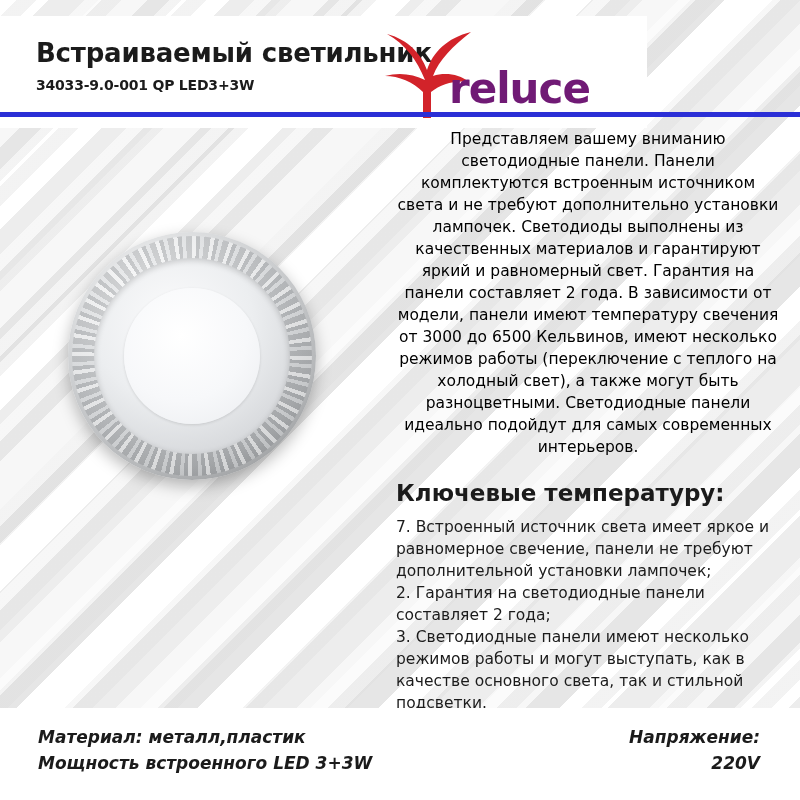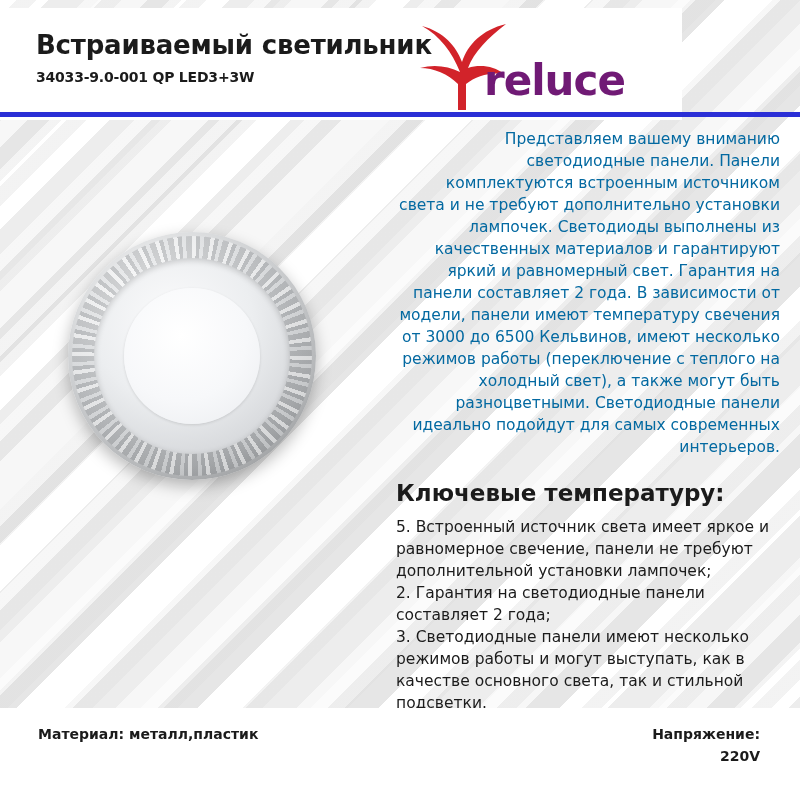--- a/index.html
+++ b/index.html
@@ -46,26 +46,25 @@
       repeating-linear-gradient(135deg,
         rgba(255,255,255,0.55) 0px, rgba(255,255,255,0.55) 12px,
         rgba(220,220,220,0.35) 12px, rgba(220,220,220,0.35) 26px,
         rgba(255,255,255,0.0) 26px, rgba(255,255,255,0.0) 60px);
   }
 
   
   .header {
     position: absolute;
     left: 0;
-    top: 8px;
+    top: 16px;
     width: 647px;
     height: 112px;
     background: #ffffff;
     z-index: 5;
-    padding-left: 35px;
   }
   .header-rule {
     position: absolute;
     left: 0;
     top: 112px;
     width: 800px;
     height: 5px;
     background: #2b2fd6;
     z-index: 6;
   }
@@ -170,23 +169,23 @@
   .desc-col {
     position: absolute;
     left: 396px;
     top: 128px;
     width: 384px;
     z-index: 3;
   }
   .desc-text {
     font-size: 15.5px;
     line-height: 1.42;
-    color: #0369a1;
-    margin: 0;
-    text-align: right;
+    color: #000000;
+    margin: 0;
+    text-align: center;
   }
   .benefits-heading {
     font-size: 23px;
     font-weight: bold;
     color: #1b1b1b;
     margin: 22px 0 8px 0;
     line-height: 1.2;
   }
   .benefit-item {
     font-size: 15.5px;
@@ -204,25 +203,26 @@
     height: 92px;
     background: #ffffff;
     z-index: 5;
   }
   .footer-left {
     position: absolute;
     left: 38px;
     top: 16px;
   }
   .footer-line {
-    font-size: 14px;
+    font-size: 17px;
     font-weight: bold;
     color: #1b1b1b;
     line-height: 1.55;
     margin: 0;
+    font-style: italic;
   }
   .footer-right {
     position: absolute;
     right: 40px;
     top: 16px;
     text-align: center;
     width: 230px;
   }
   .footer-right .footer-line {
     text-align: right;
@@ -256,28 +256,29 @@
     <div class="lamp-outer">
       <div class="lamp-texture"></div>
     </div>
     <div class="lamp-ring2"></div>
     <div class="lamp-diffuser"></div>
   </div>
 
   <div class="desc-col">
     <p class="desc-text">Представляем вашему вниманию светодиодные панели. Панели комплектуются встроенным источником света и не требуют дополнительно установки лампочек. Светодиоды выполнены из качественных материалов и гарантируют яркий и равномерный свет. Гарантия на панели составляет 2 года. В зависимости от модели, панели имеют температуру свечения от 3000 до 6500 Кельвинов, имеют несколько режимов работы (переключение с теплого на холодный свет), а также могут быть разноцветными. Светодиодные панели идеально подойдут для самых современных интерьеров.</p>
     <div class="benefits-heading">Ключевые температуру:</div>
-    <p class="benefit-item">5. Встроенный источник света имеет яркое и равномерное свечение, панели не требуют дополнительной установки лампочек;</p>
+    <p class="benefit-item">7. Встроенный источник света имеет яркое и равномерное свечение, панели не требуют дополнительной установки лампочек;</p>
     <p class="benefit-item">2. Гарантия на светодиодные панели составляет 2 года;</p>
     <p class="benefit-item">3. Светодиодные панели имеют несколько режимов работы и могут выступать, как в качестве основного света, так и стильной подсветки.</p>
   </div>
 
   <div class="footer">
     <div class="footer-left">
       <p class="footer-line">Материал: металл,пластик</p>
+      <p class="footer-line">Мощность встроенного LED 3+3W</p>
     </div>
     <div class="footer-right">
       <p class="footer-line">Напряжение:</p>
       <p class="footer-line">220V</p>
     </div>
   </div>
 
 </div>
 
 </body></html>

